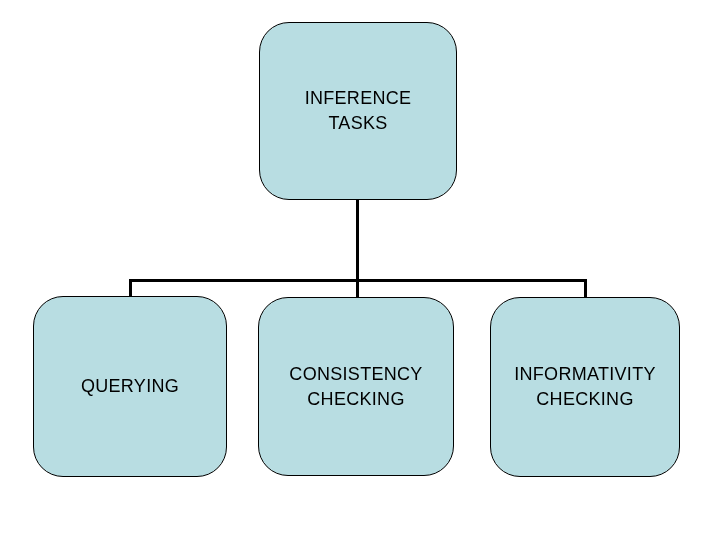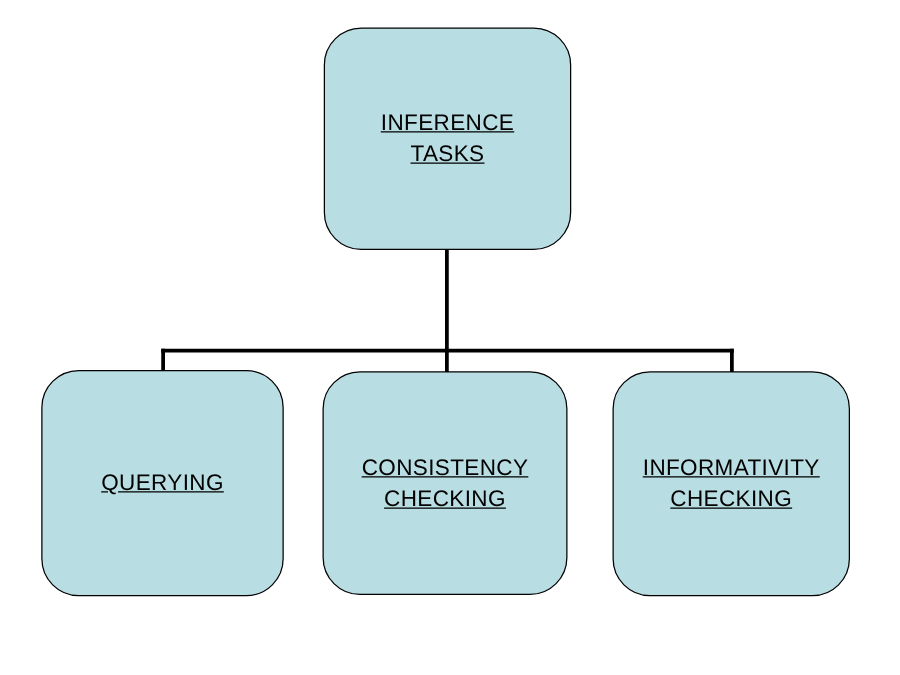--- a/index.html
+++ b/index.html
@@ -17,21 +17,20 @@
   .node {
     position: absolute;
     box-sizing: border-box;
     background: var(--node-fill, #b8dde2);
     border: 1px solid var(--node-border, #000000);
     border-radius: 30px;
     display: flex;
     align-items: center;
     justify-content: center;
     text-align: center;
-    text-decoration: underline;
   }
   .node .label {
     display: block;
     color: var(--text, #000000);
     font-size: 18px;
     line-height: 25px;
     letter-spacing: 0.3px;
   }
   .node-root   { left: 259px; top: 22px;  width: 198px; height: 178px; padding: 0 18px; }
   .node-left   { left: 33px;  top: 296px; width: 194px; height: 181px; padding: 0 2px; }

